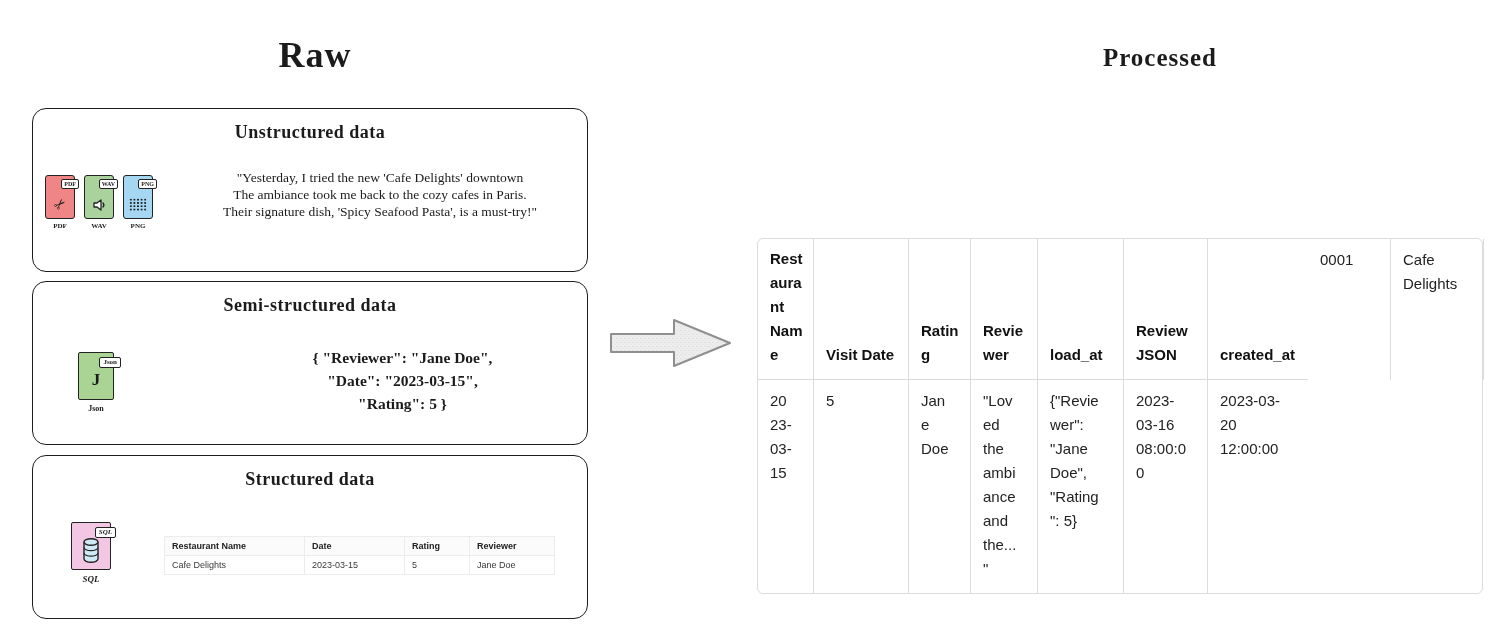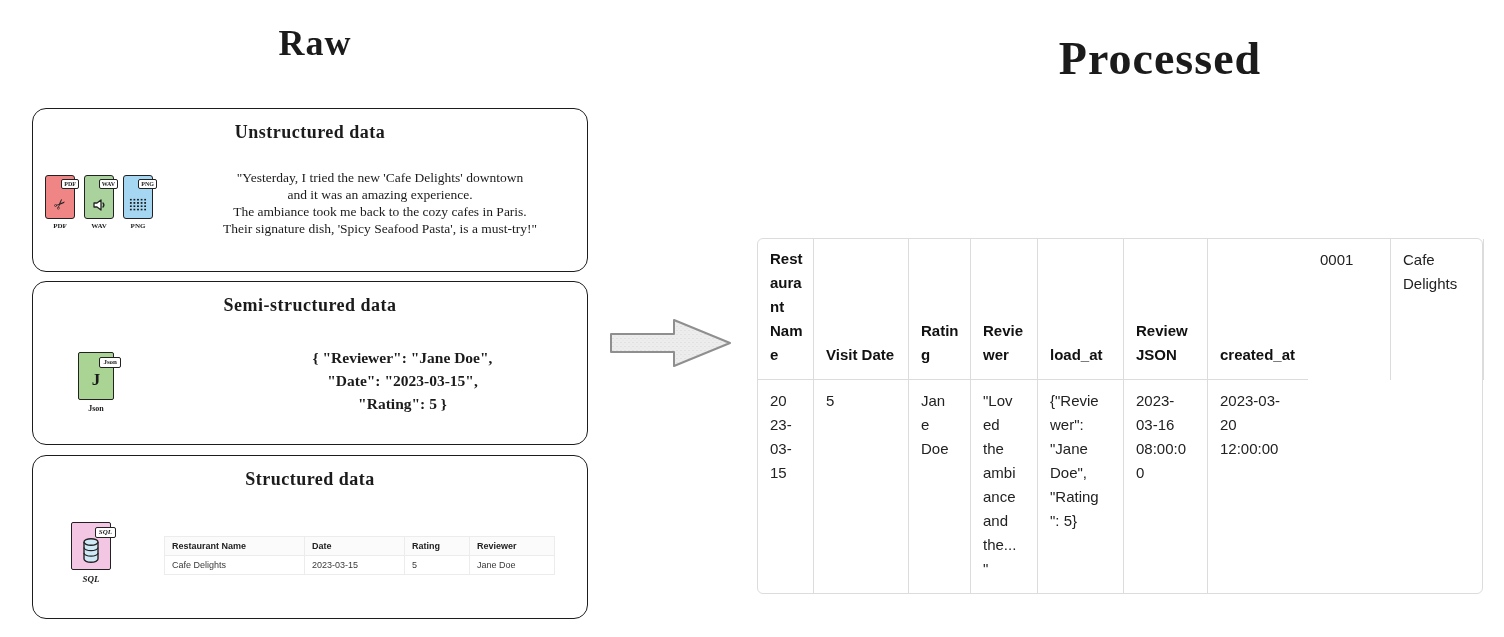--- a/index.html
+++ b/index.html
@@ -5,24 +5,24 @@
   html,body{margin:0;padding:0;}
   body{
     width:1504px;height:637px;background:#ffffff;
     font-family:"Liberation Sans",sans-serif;
     position:relative;overflow:hidden;color:#1b1b1b;
   }
 
   
   .col-title{
     position:absolute;text-align:center;font-family:cursive;
-    font-weight:700;color:#1b1b1b;letter-spacing:1px;
+    font-weight:700;color:#1b1b1b;letter-spacing:1px;margin-top:12px;
   }
   #raw-title{left:225px;top:22px;width:180px;font-size:36px;}
-  #processed-title{left:1015px;top:32px;width:290px;font-size:46px;}
+  #processed-title{left:1015px;top:32px;width:290px;font-size:25px;}
 
   
   .panel{
     position:absolute;left:32px;width:556px;height:164px;
     background:#fff;border:1.7px solid var(--box_border,#1d1d1d);
     border-radius:14px;box-sizing:border-box;text-decoration:underline;
   }
   #panel-unstructured{top:108px;}
   #panel-semi{top:281px;}
   #panel-structured{top:455px;}
@@ -164,21 +164,20 @@
       <div class="file-icon fill-png">
         <span class="tag">PNG</span>
         <span class="dots"></span>
       </div>
       <div class="icon-caption">PNG</div>
     </div>
   </div>
 
   <div class="quote-text">
     <div>"Yesterday, I tried the new 'Cafe Delights' downtown</div>
-    <div>and it was an amazing experience.</div>
     <div>The ambiance took me back to the cozy cafes in Paris.</div>
     <div>Their signature dish, 'Spicy Seafood Pasta', is a must-try!"</div>
   </div>
 </div>
 
 <div class="panel" id="panel-semi">
   <div class="panel-title">Semi-structured data</div>
 
   <div class="json-file fill-json">
     <span class="tag">Json</span>

